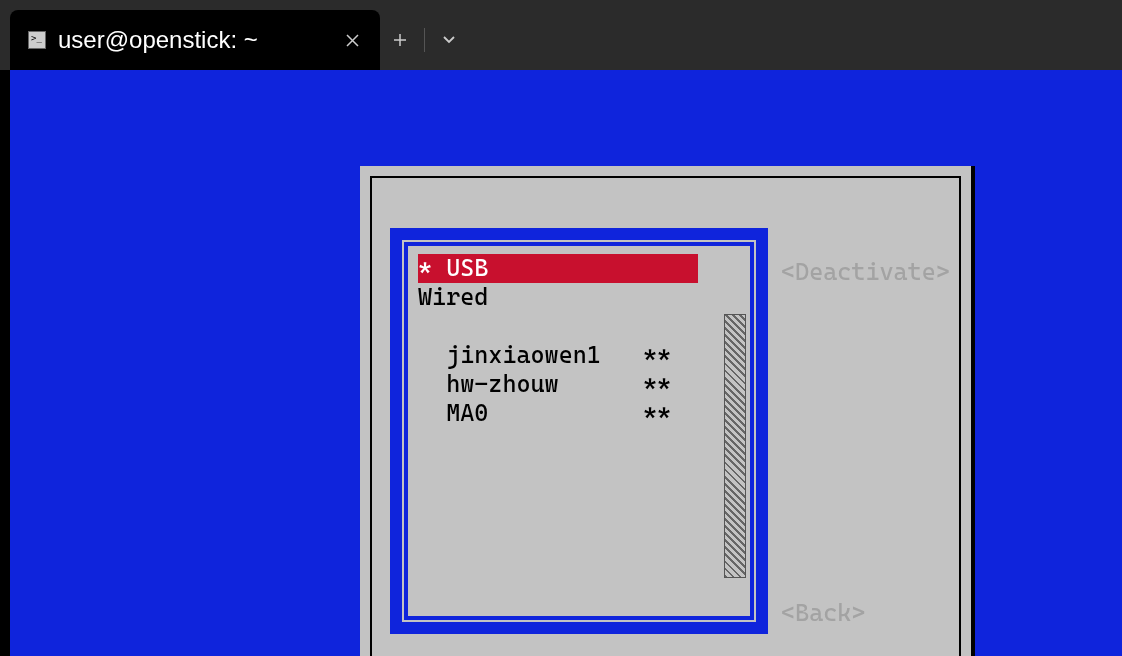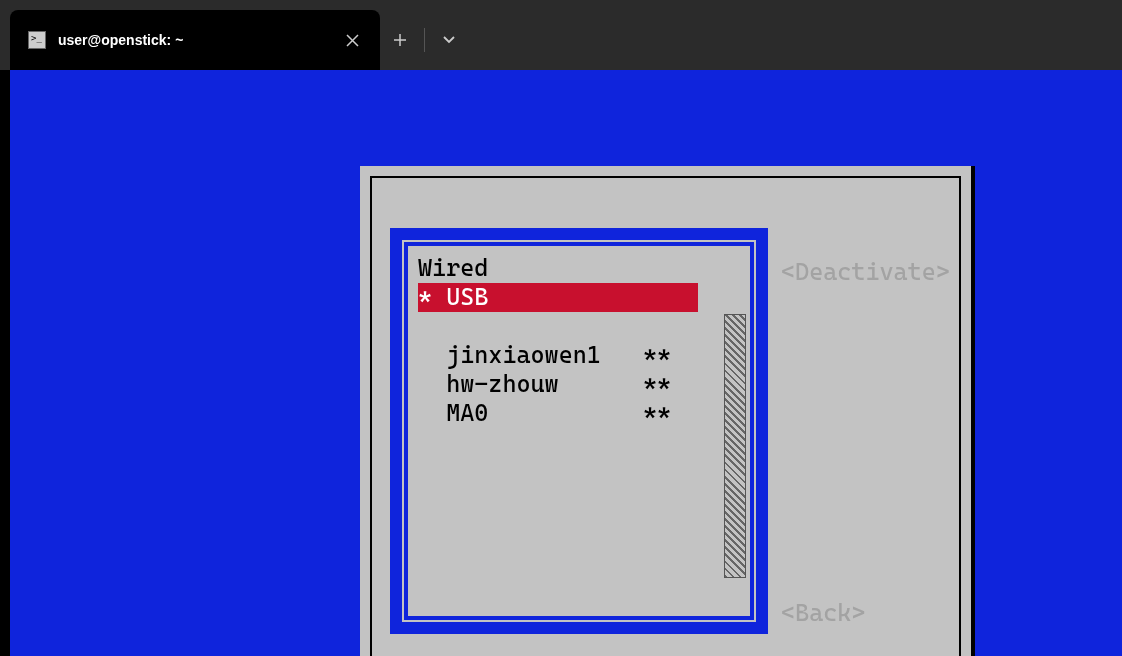--- a/index.html
+++ b/index.html
@@ -39,22 +39,22 @@
     }
     .tab-icon::after {
       content: ">_";
       position: absolute;
       top: 1px; left: 2px;
       font-size: 9px;
       color: #000;
       font-family: monospace;
     }
     .tab-title {
-      font-size: 14px;
-      font-weight: 700;
+      font-size: 24px;
+      font-weight: 400;
       flex: 1;
     }
     .tab-close {
       width: 32px;
       height: 32px;
       margin-left: auto;
       display: flex;
       align-items: center;
       justify-content: center;
       color: #ccc;
@@ -201,22 +201,22 @@
   <div class="blue-bg"></div>
 
   <div class="outer-box">
     <div class="outer-box-inner"></div>
   </div>
 
   <div class="list-frame">
     <div class="list-frame-inner1"></div>
     <div class="list-frame-inner2">
       <div class="list-content">
+        <div class="row"><span class="selected">* USB</span></div>
         <div class="row">Wired</div>
-        <div class="row"><span class="selected">* USB</span></div>
         <div class="row"> </div>
         <div id="wifi-rows">
             <div class="row">  jinxiaowen1   **</div>
             <div class="row">  hw-zhouw      **</div>
             <div class="row">  MA0           **</div>
           </div>
       </div>
     </div>
   </div>
 

